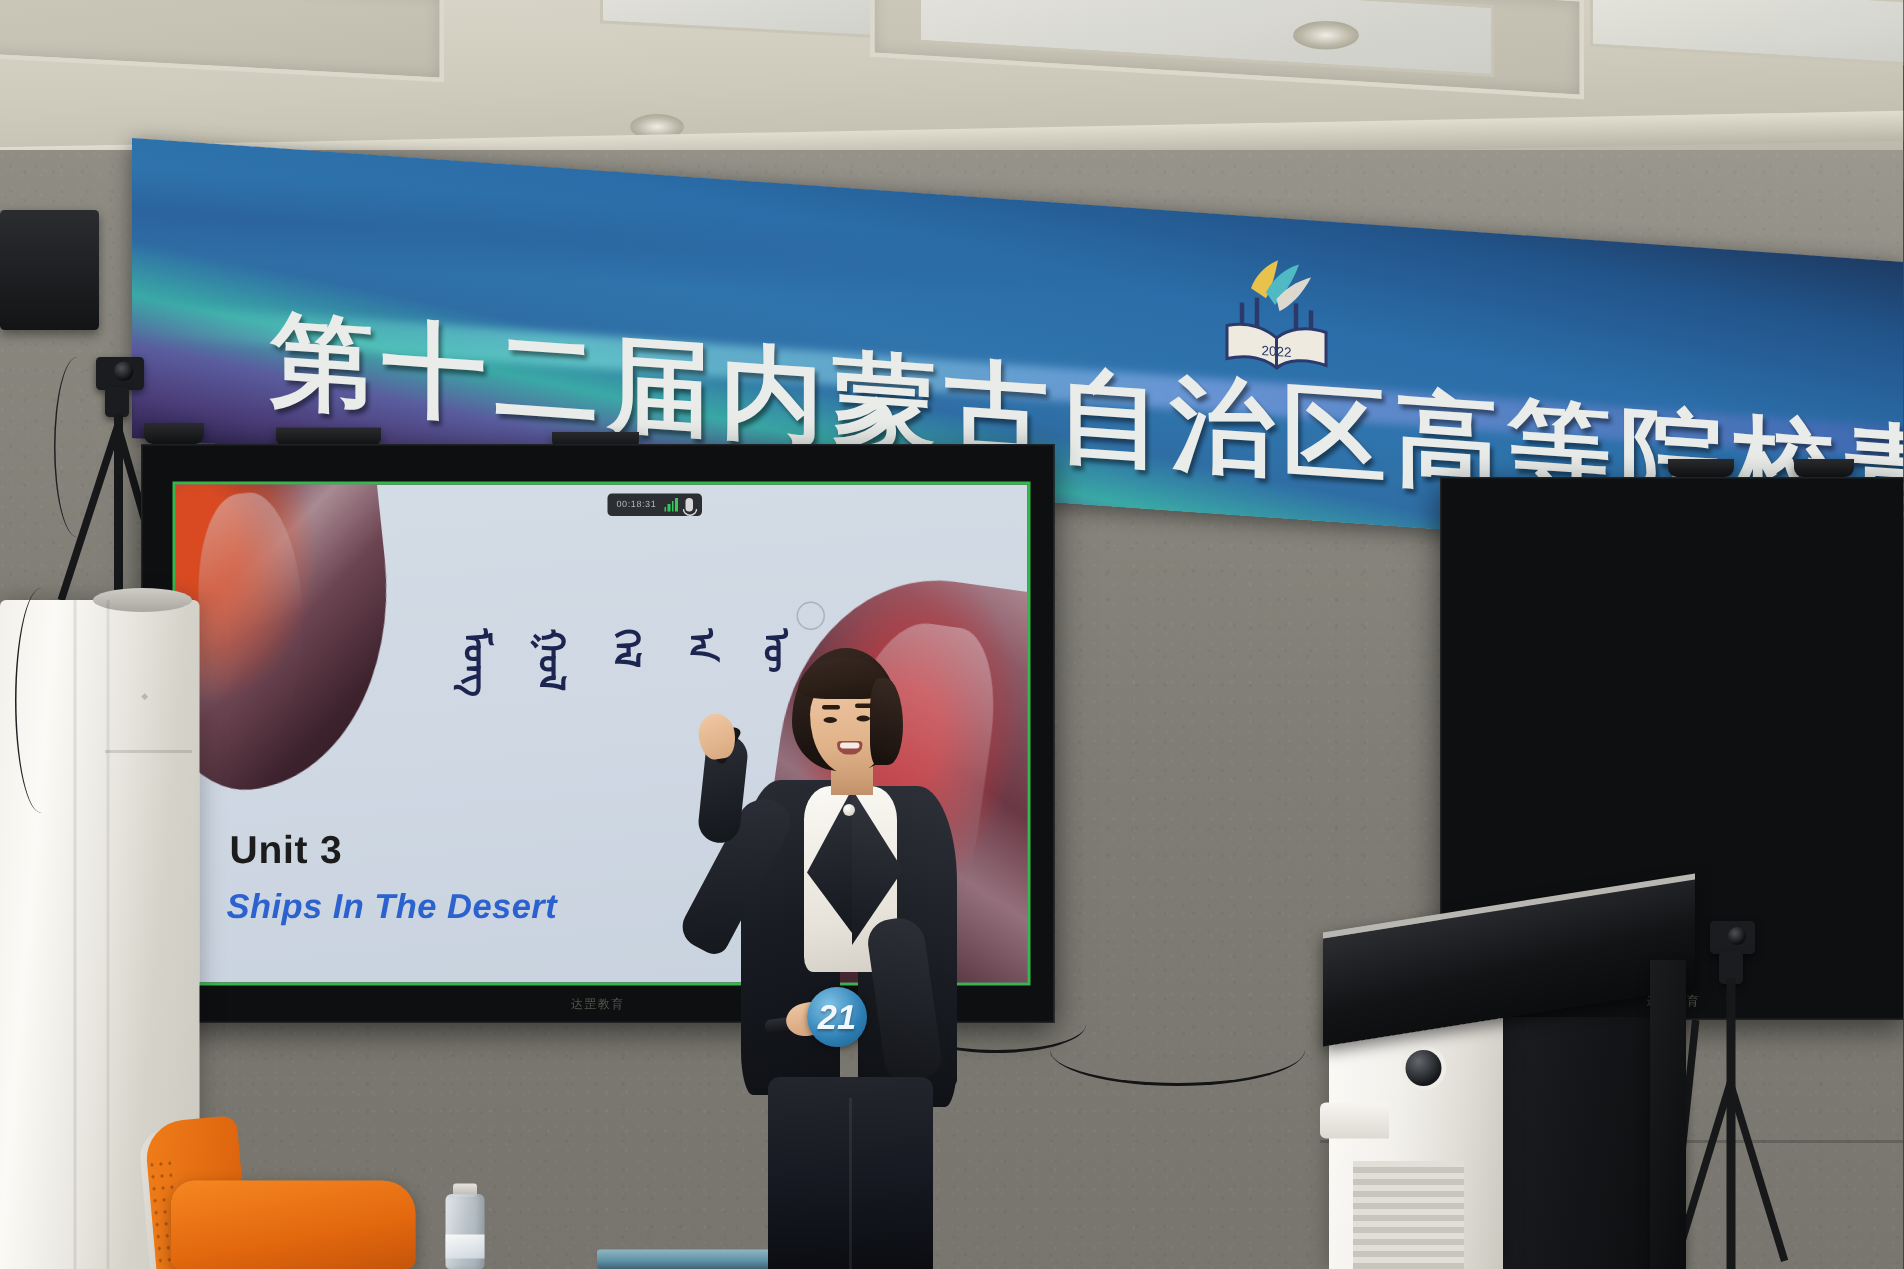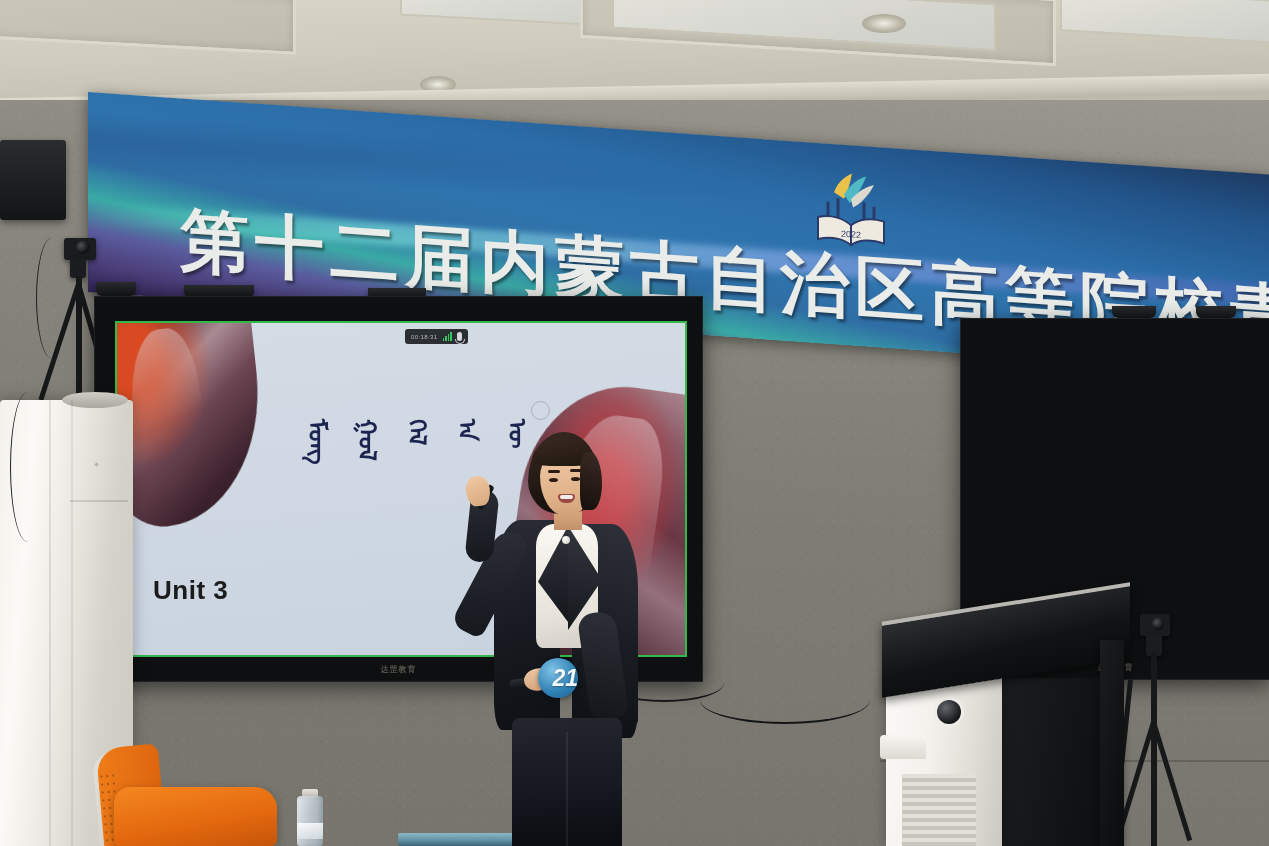--- a/index.html
+++ b/index.html
@@ -82,21 +82,21 @@
   
   .tv-bezel{
     position:absolute;background:#0e0f10;
     box-shadow:0 6px 20px rgba(0,0,0,.55);
     border:1px solid #202225;
   }
   #tv-main{left:94px;top:296px;width:607px;height:384px;}
   #tv-right{left:960px;top:318px;width:309px;height:360px;}
   .tv-brand{
     position:absolute;bottom:6px;left:0;width:100%;text-align:center;
-    font-size:8px;color:#54524c;letter-spacing:1px;font-weight:bold;
+    font-size:8px;color:#54524c;letter-spacing:1px;
   }
   
   .slide{
     position:absolute;left:20px;top:24px;width:568px;height:332px;
     background:linear-gradient(175deg,#d4dce5 0%,#cfd8e3 45%,#c9d3df 100%);
     border:2px solid #35b84a;overflow:hidden;
   }
   .canyon-left{
     position:absolute;left:-28px;top:-8px;width:172px;height:210px;
     background:
@@ -133,21 +133,21 @@
     position:absolute;left:188px;top:96px;display:flex;gap:26px;
   }
   .mong-col{
     writing-mode:vertical-lr;
     font-family:"DejaVu Sans","Liberation Sans",sans-serif;
     font-size:24px;line-height:1;color:#1c2450;font-weight:bold;
     letter-spacing:-2px;
   }
   .slide-unit{
     position:absolute;left:36px;top:228px;
-    font-size:26px;font-weight:bold;color:#1c1c1c;letter-spacing:.5px;margin-top:24px;
+    font-size:26px;font-weight:bold;color:#1c1c1c;letter-spacing:.5px;
   }
   .slide-title{
     position:absolute;left:34px;top:268px;
     font-size:23px;font-weight:bold;font-style:italic;color:#2b62cf;
     letter-spacing:.3px;
   }
   .slide-sub{
     position:absolute;left:33px;top:300px;
     font-size:22px;color:#2a2a2a;letter-spacing:.2px;
   }
@@ -370,21 +370,21 @@
     transform:rotate(-10deg);
   }
   .remote{
     position:absolute;left:48px;top:246px;width:34px;height:10px;
     background:linear-gradient(180deg,#2c2f34,#101215);border-radius:4px;
     transform:rotate(-7deg);
   }
   .badge{
     position:absolute;left:76px;top:226px;width:40px;height:40px;border-radius:50%;
     background:radial-gradient(circle at 36% 30%,#7fc2e6,#2d7fb4 60%,#1b5d8c);
-    display:flex;align-items:center;justify-content:flex-end;
+    display:flex;align-items:center;justify-content:center;
     box-shadow:0 1px 4px rgba(0,0,0,.4);
   }
   .badge span{
     font-size:23px;font-weight:bold;color:#f2f7fb;font-style:italic;
     text-shadow:0 1px 2px rgba(0,0,0,.35);
   }
   .skirt{
     position:absolute;left:50px;top:286px;width:110px;height:132px;
     background:linear-gradient(178deg,#23262d 0%,#151820 55%,#0a0c10 100%);
     border-radius:8px 8px 4px 4px;
@@ -462,20 +462,21 @@
 
       <div class="mongolian">
         <div class="mong-col">ᠮᠣᠩ</div>
         <div class="mong-col">ᠭᠣᠯ</div>
         <div class="mong-col">ᠬᠡᠯ</div>
         <div class="mong-col">ᠡᠨ</div>
         <div class="mong-col">ᠦ</div>
       </div>
 
       <div class="slide-unit">Unit 3</div>
+      <div class="slide-title">Ships In The Desert</div>
 
       <div class="status-pill">
         <span class="pill-text">00:18:31</span>
         <span class="bars">
             <i></i>
             <i></i>
             <i></i>
             <i></i>
           </span>
         <span class="mic-ico"></span>

